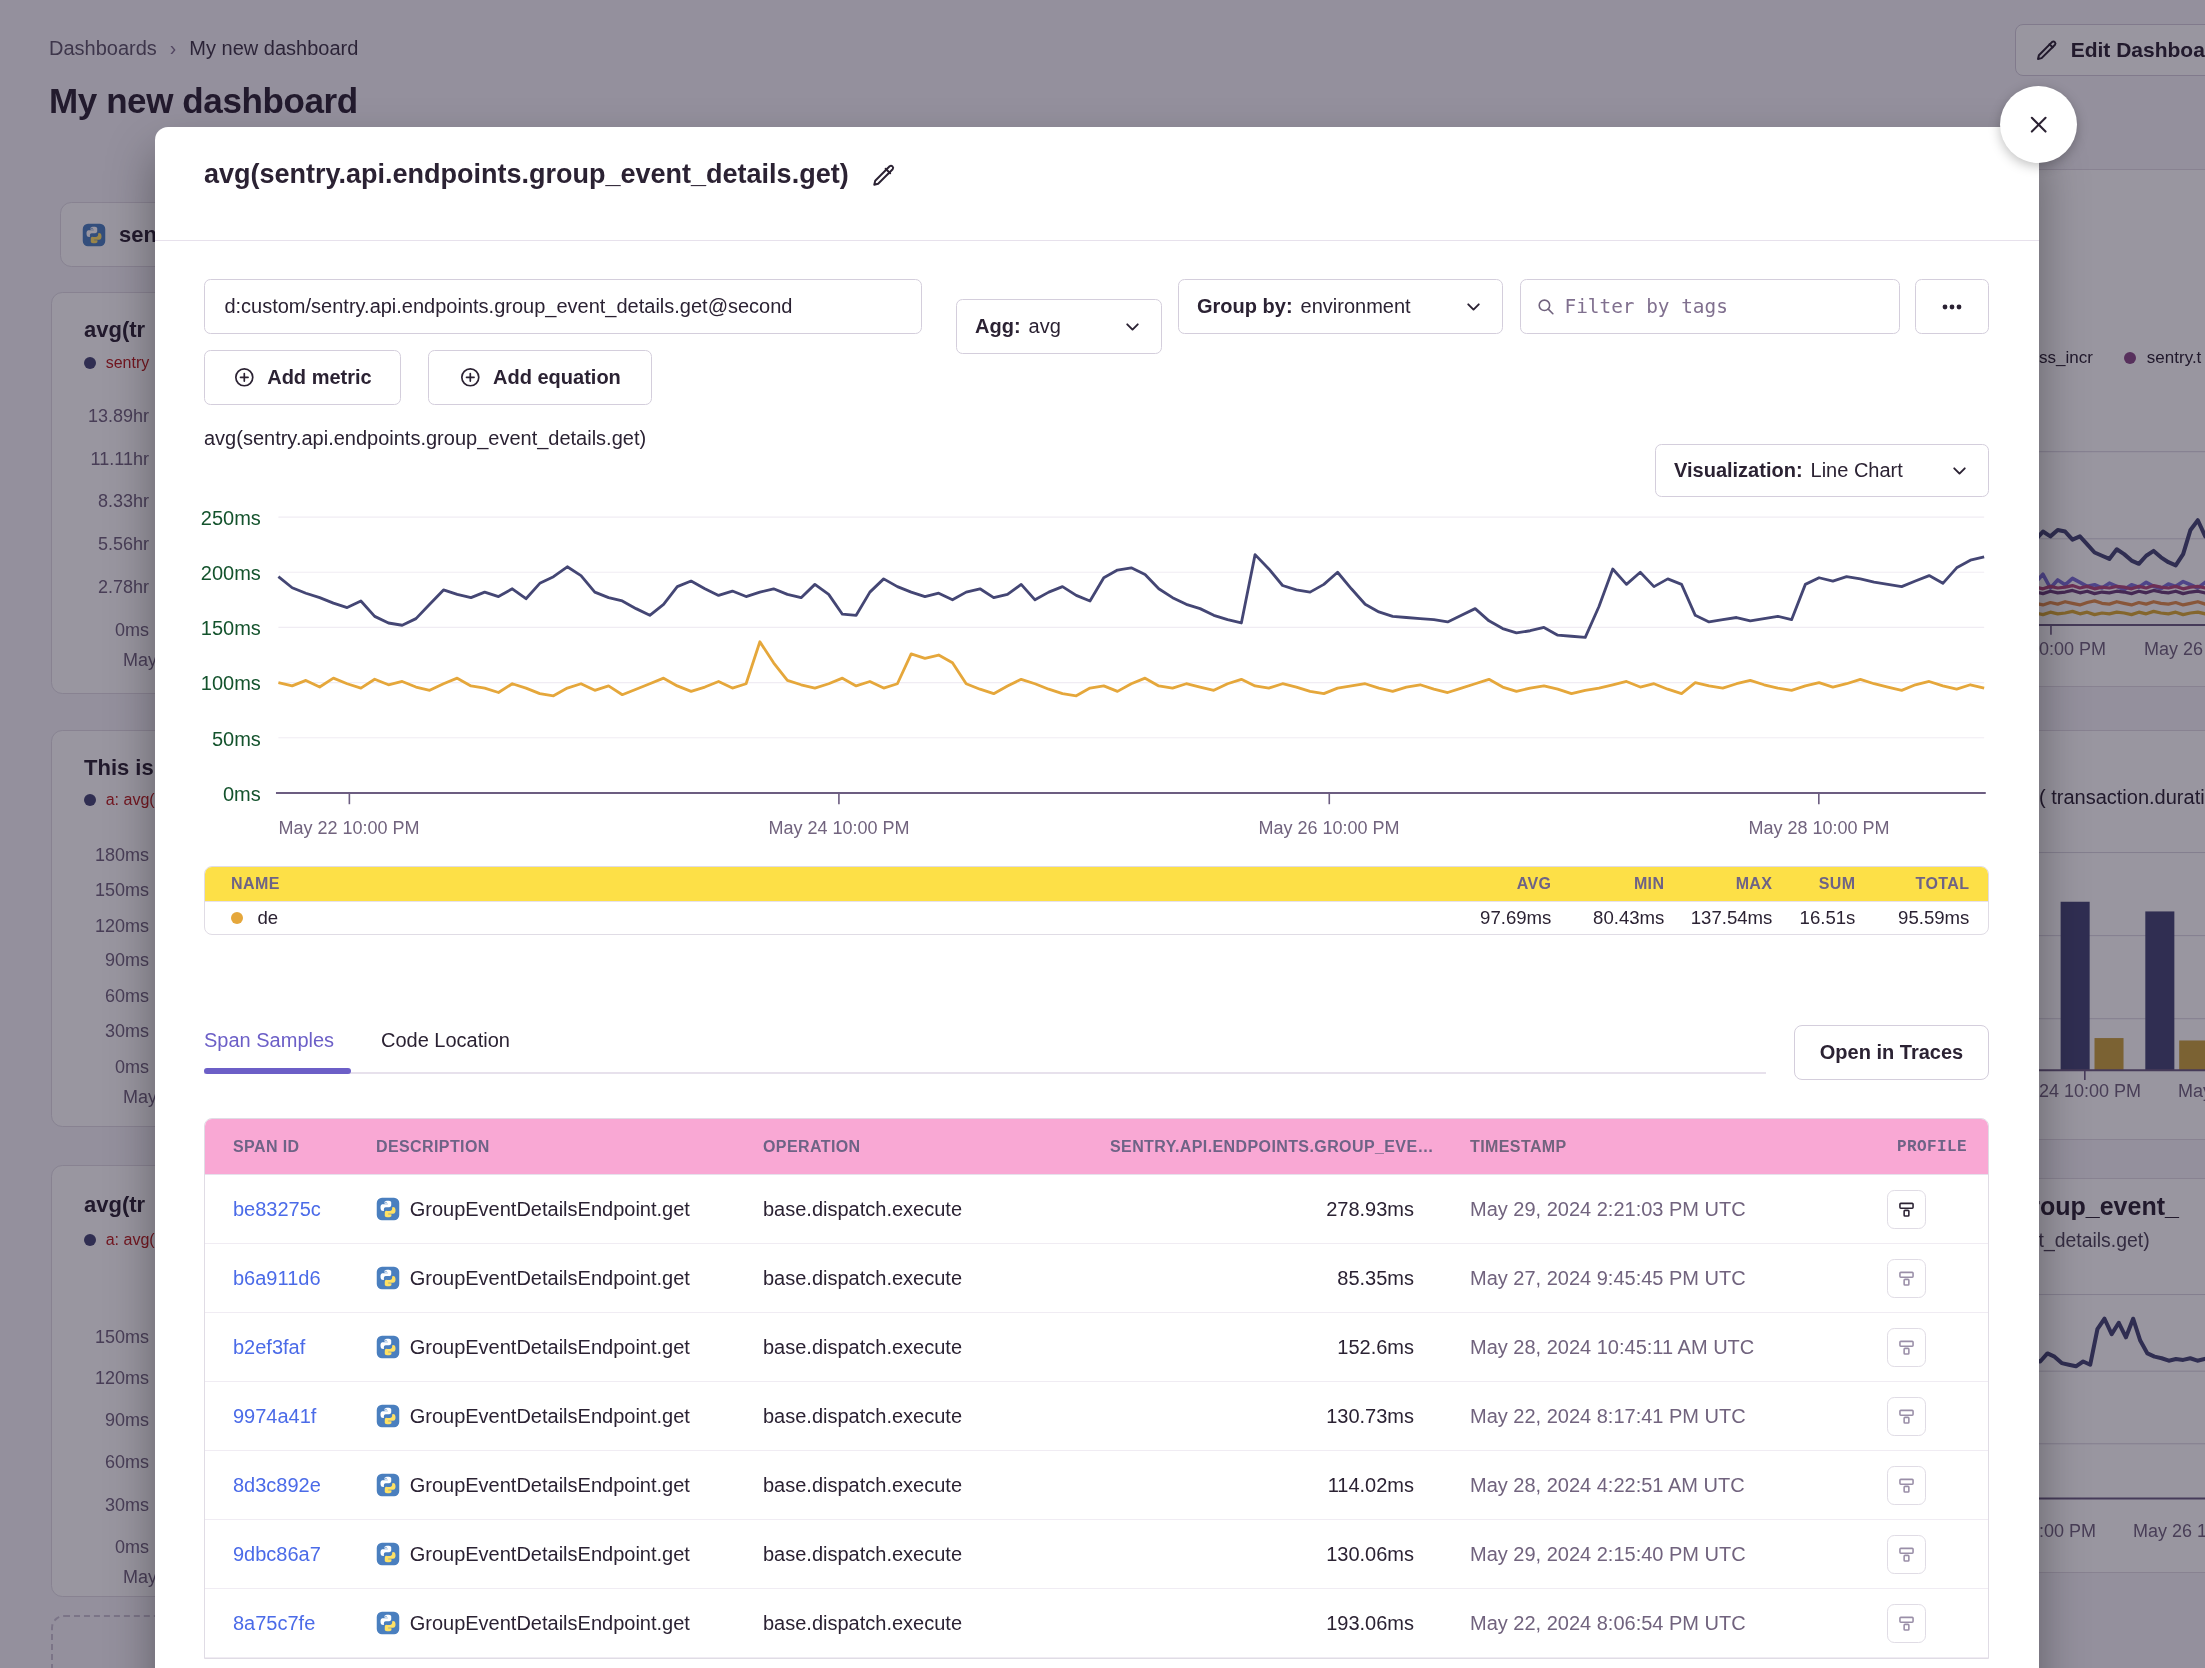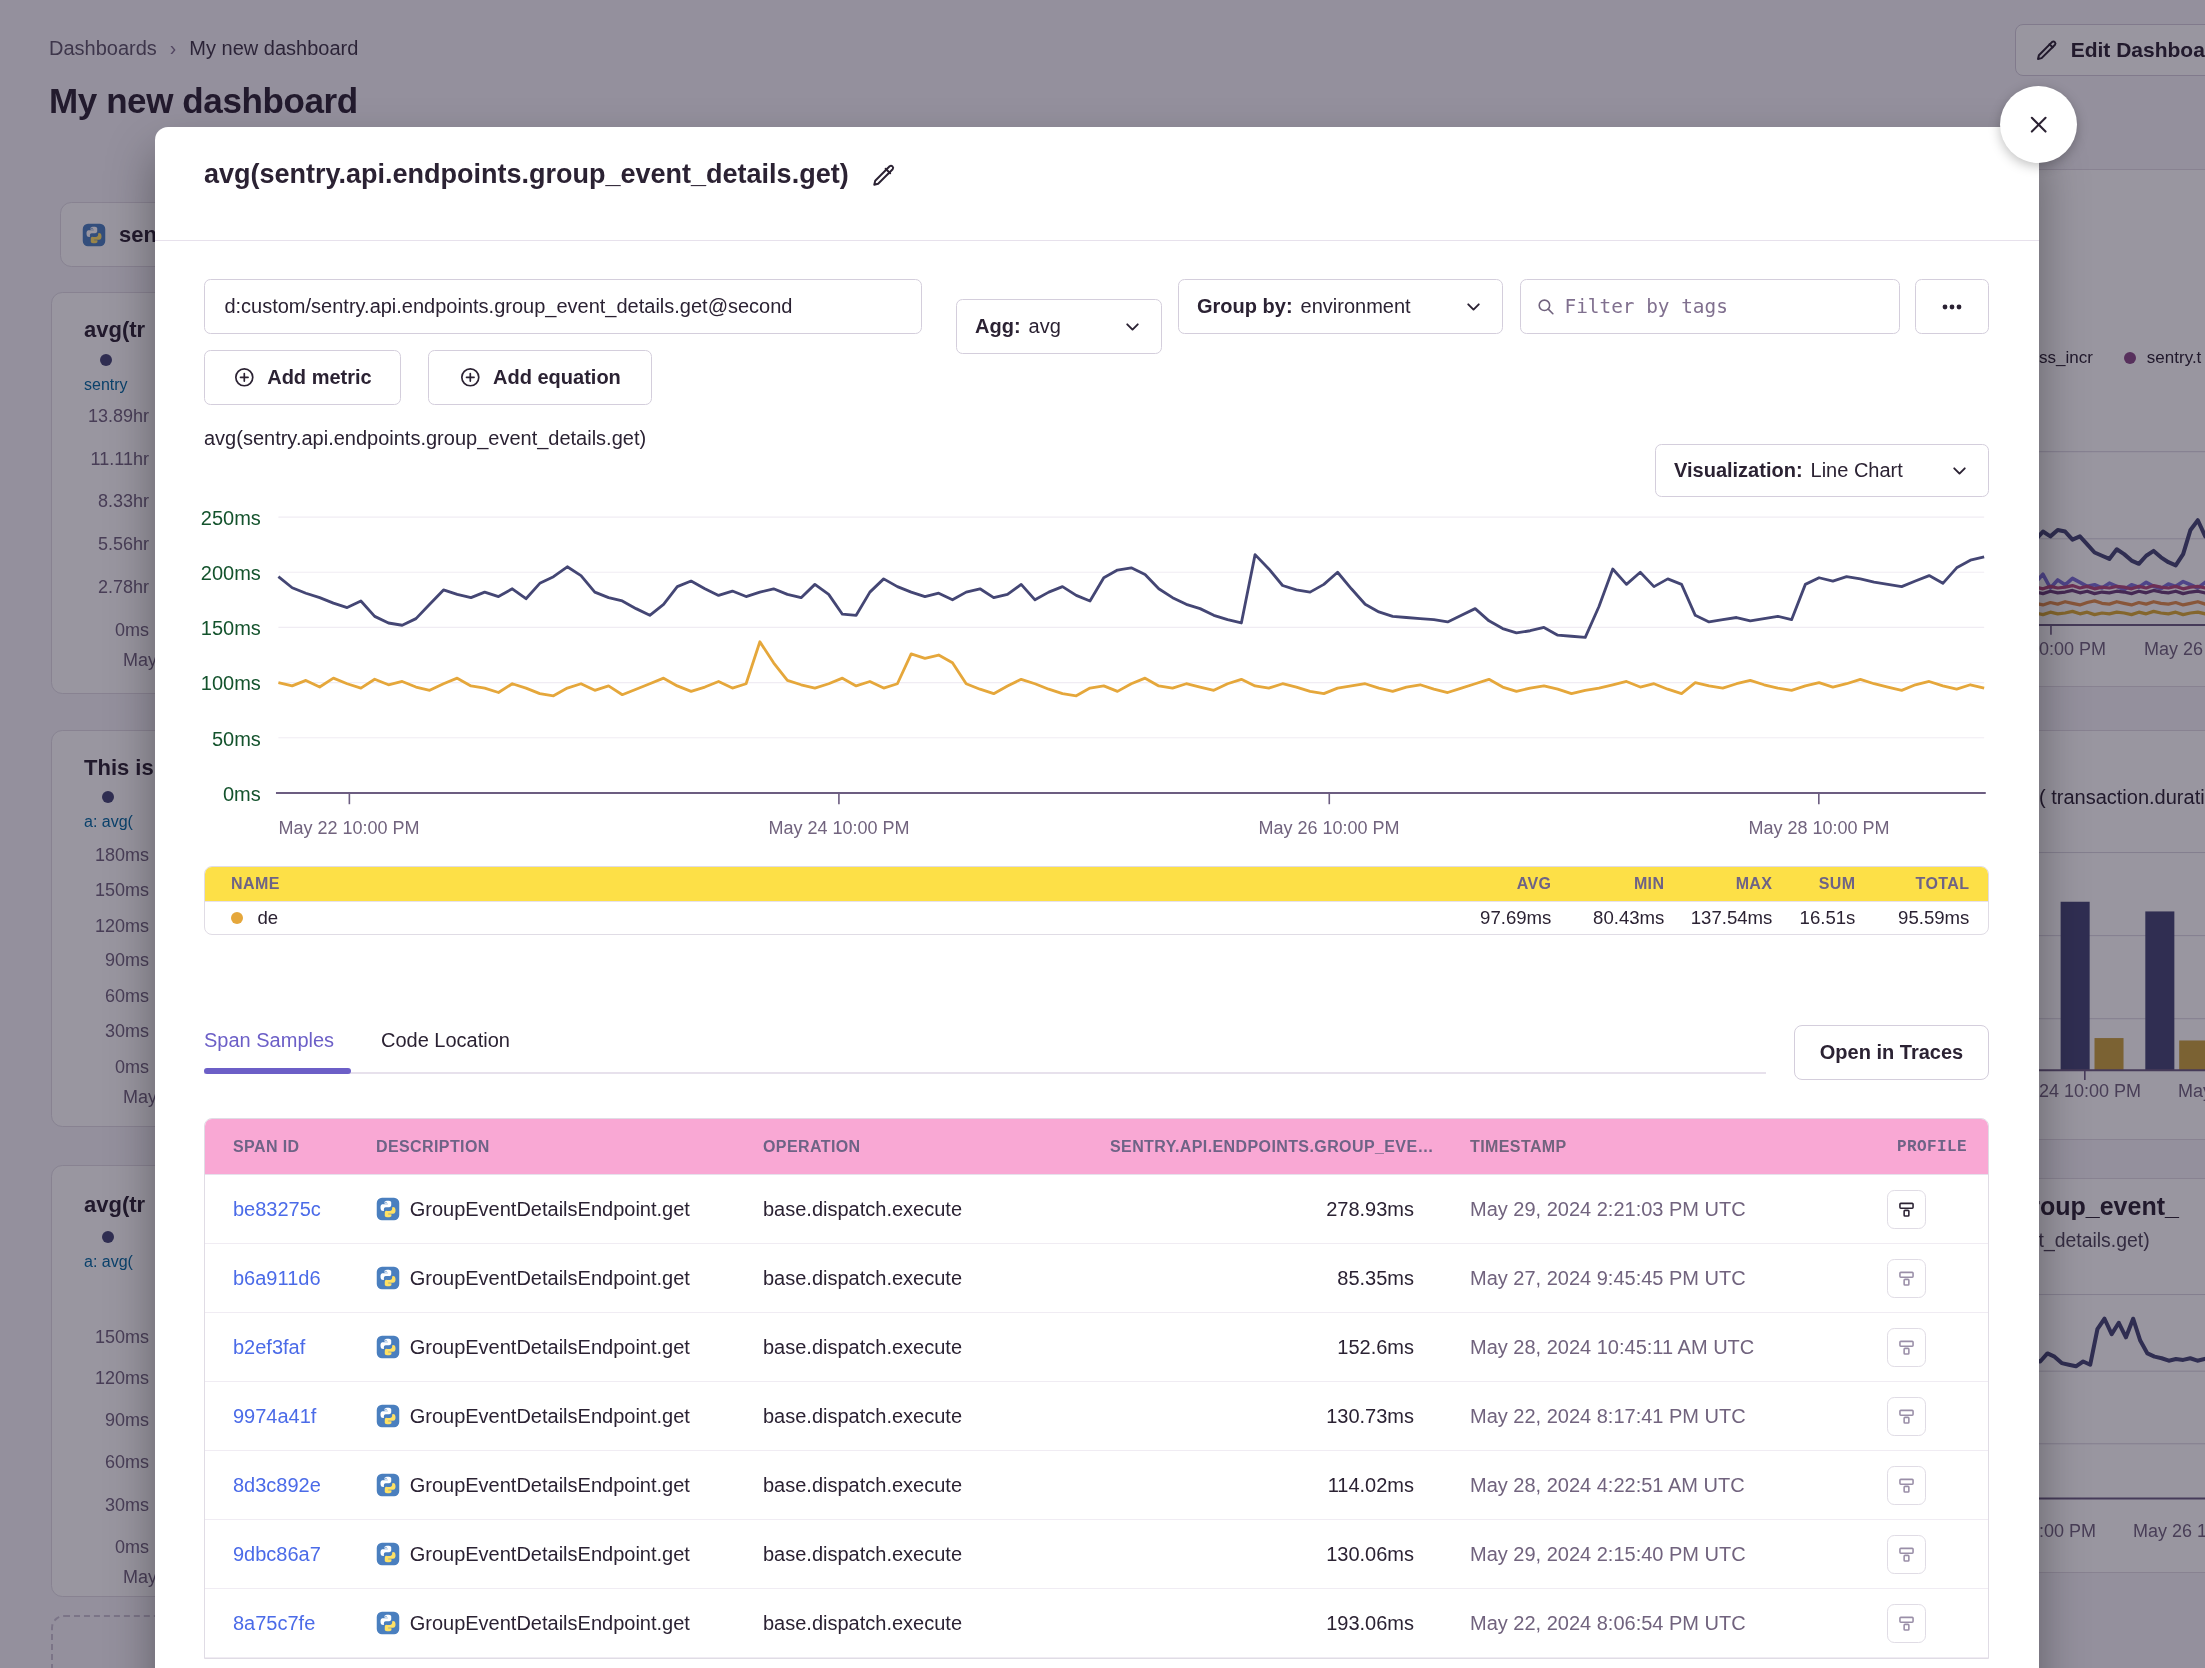--- a/index.html
+++ b/index.html
@@ -13,21 +13,21 @@
   .crumb .sep { color:#80708F; font-size:19.4px;}
   .crumb .cur { color:#3E3446; }
   .page-title { top:81px; left:49px; font-size:35px; font-weight:bold; color:#2B2233; letter-spacing:-0.4px;}
   .edit-btn { top:24px; left:2015px; width:242px; height:52px; background:#fff; border:0.8px solid #D4CEDC;
               border-radius:8px; display:flex; align-items:center; gap:11.3px; padding-left:19.4px;
               font-size:21px; font-weight:bold; color:#2B2233;}
   .card { background:#fff; border:0.8px solid #E0DCE5; border-radius:11.3px; }
   .mini-card { top:202px; left:60px; width:194px; height:65px; display:flex; align-items:center; gap:13px; padding-left:21px;
                font-size:22px; font-weight:bold;}
   .w-title { font-size:22px; font-weight:bold; color:#2B2233; white-space:nowrap;}
-  .legend-row { display:flex; align-items:center; gap:9.7px; font-size:16px; color:#0369a1; white-space:nowrap;flex-direction:column;}
+  .legend-row { display:flex; align-items:center; gap:9.7px; font-size:16px; color:#b91c1c; white-space:nowrap;}
   .dot { width:12px; height:12px; border-radius:50%; flex:0 0 auto;}
   .tick { position:absolute; width:97px; text-align:right; font-size:18px; color:#71637E; white-space:nowrap;}
   .xlab { position:absolute; font-size:18px; color:#71637E; white-space:nowrap;}
   .dashed-slot { top:1615px; left:51px; width:339px; height:145px; border:2.4px dashed #C9C2D2; border-radius:13px; background:transparent;}
 
   
   .overlay { inset:0; background:rgba(22,17,38,0.44); z-index:5; }
 
   
   .modal { top:127px; left:155px; width:1884px; height:1581px; background:#fff; border-radius:13px;

